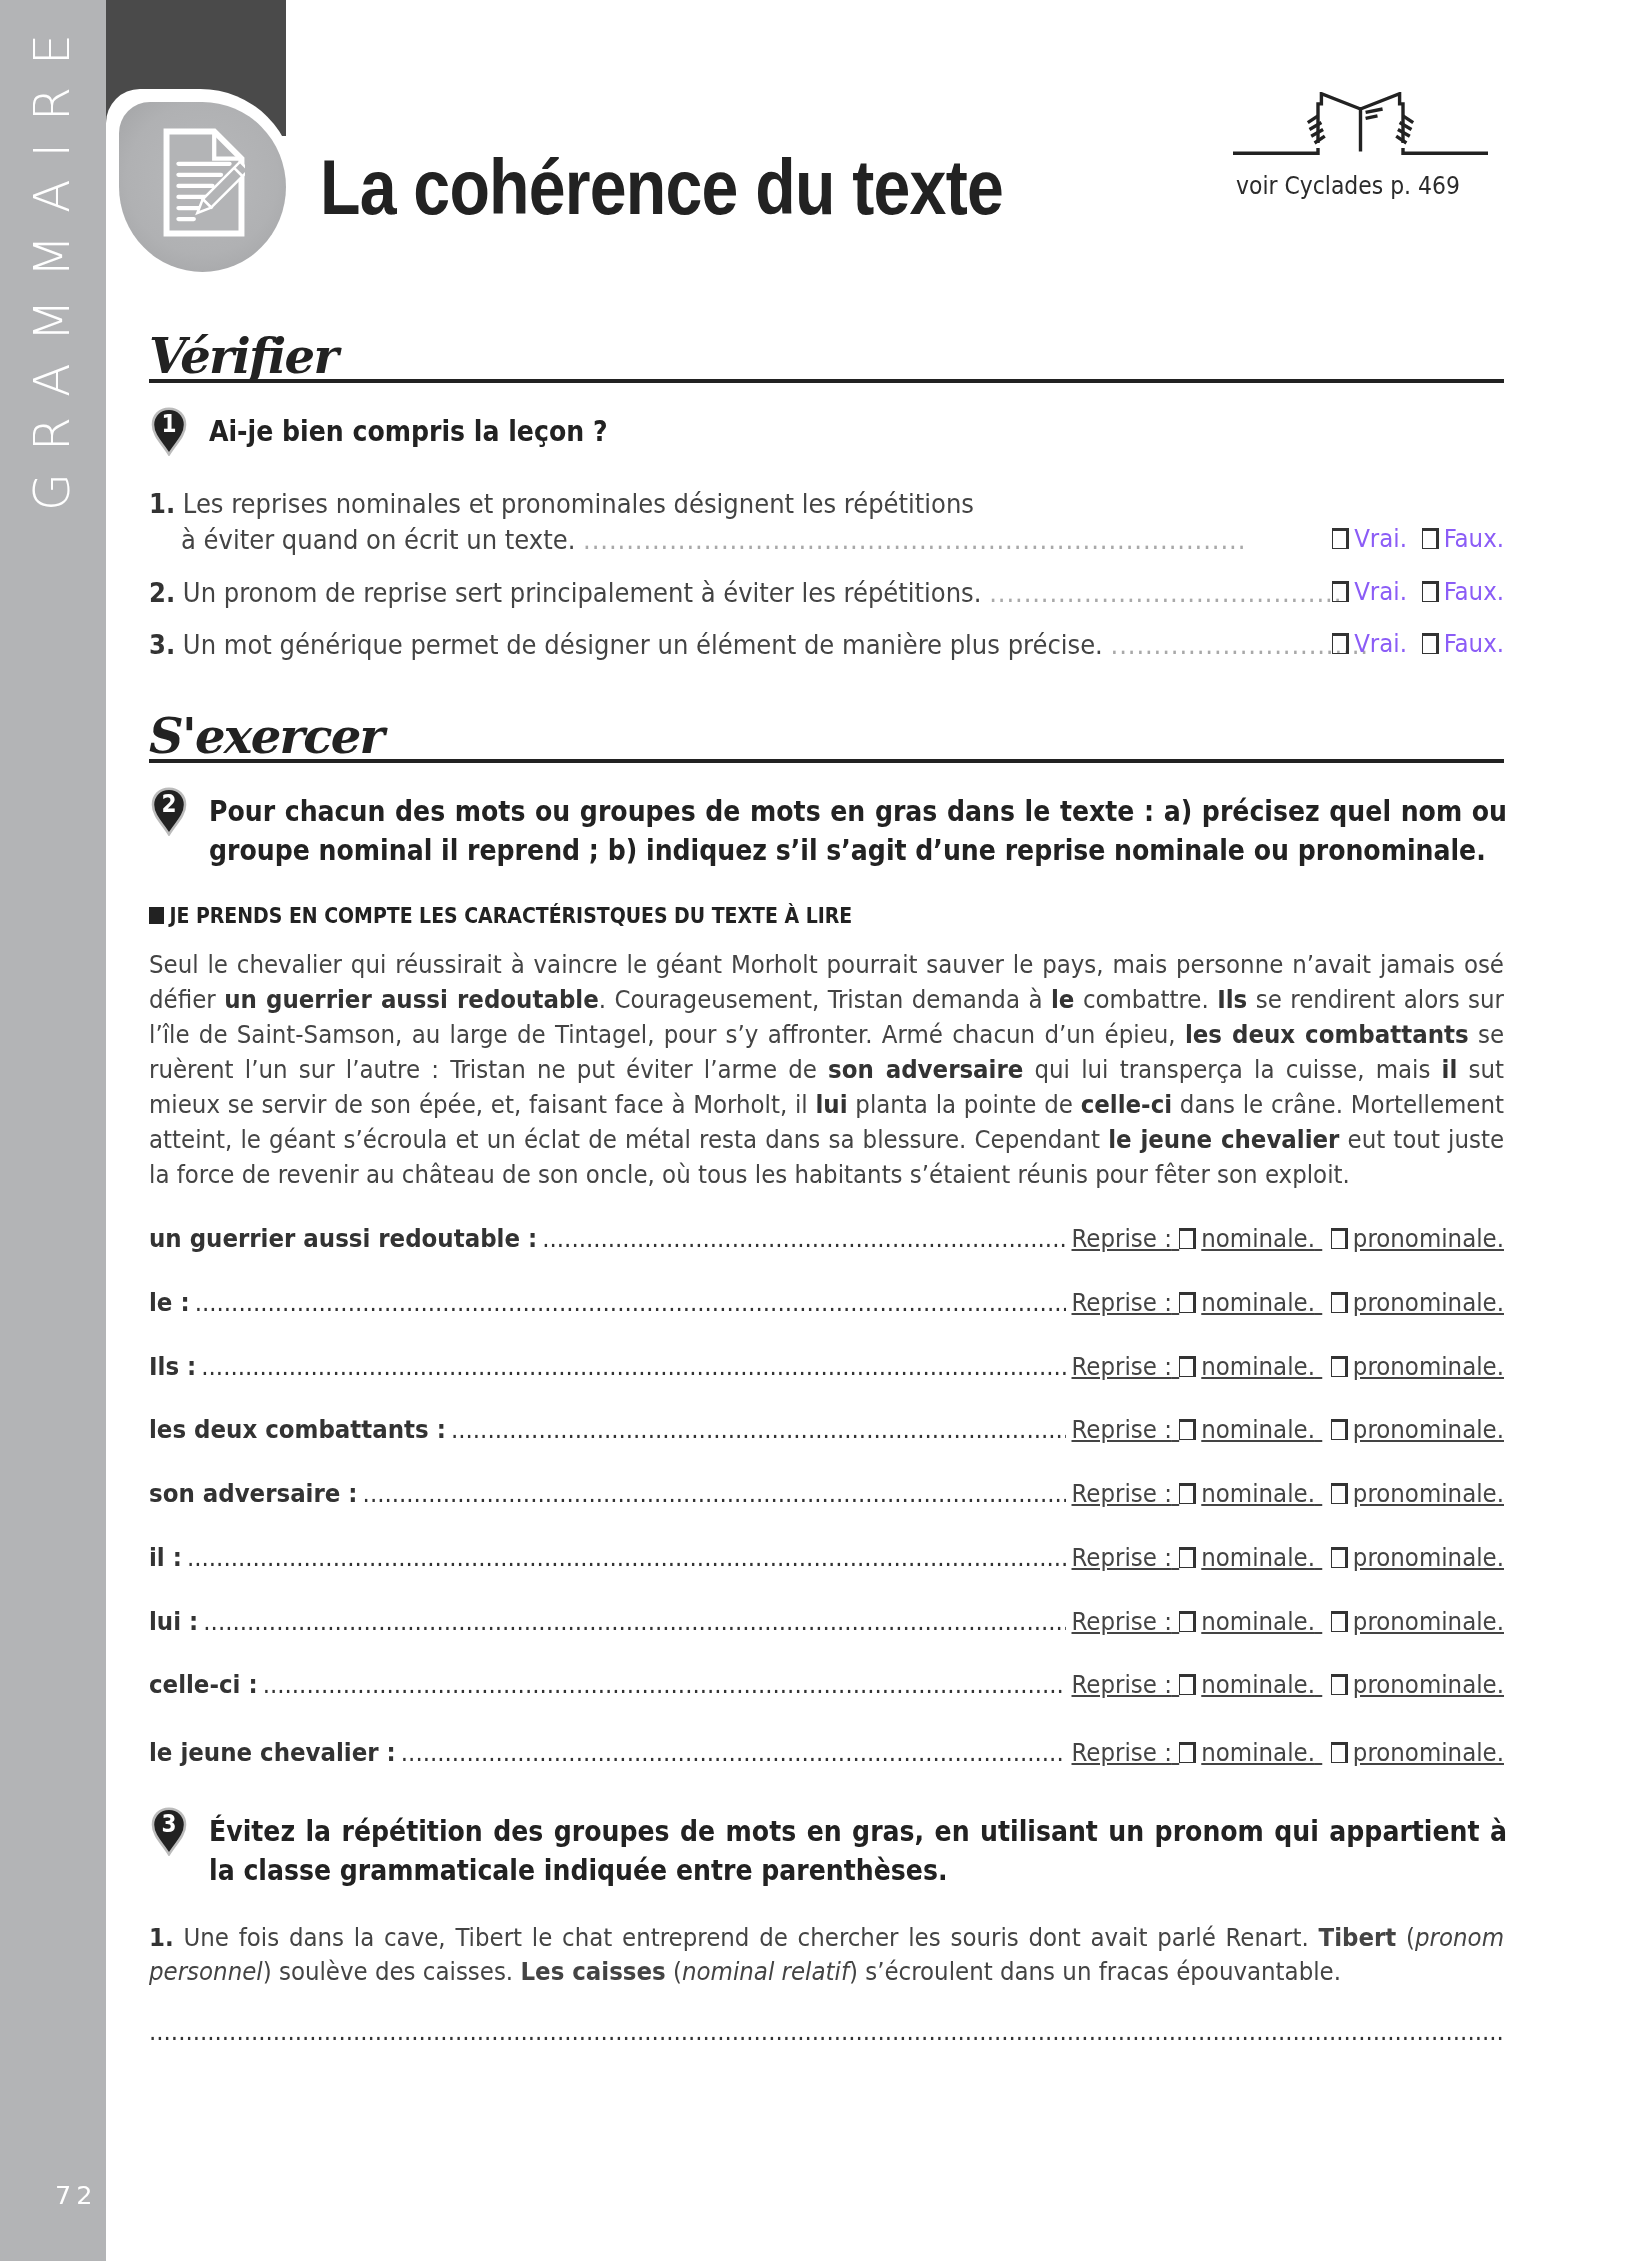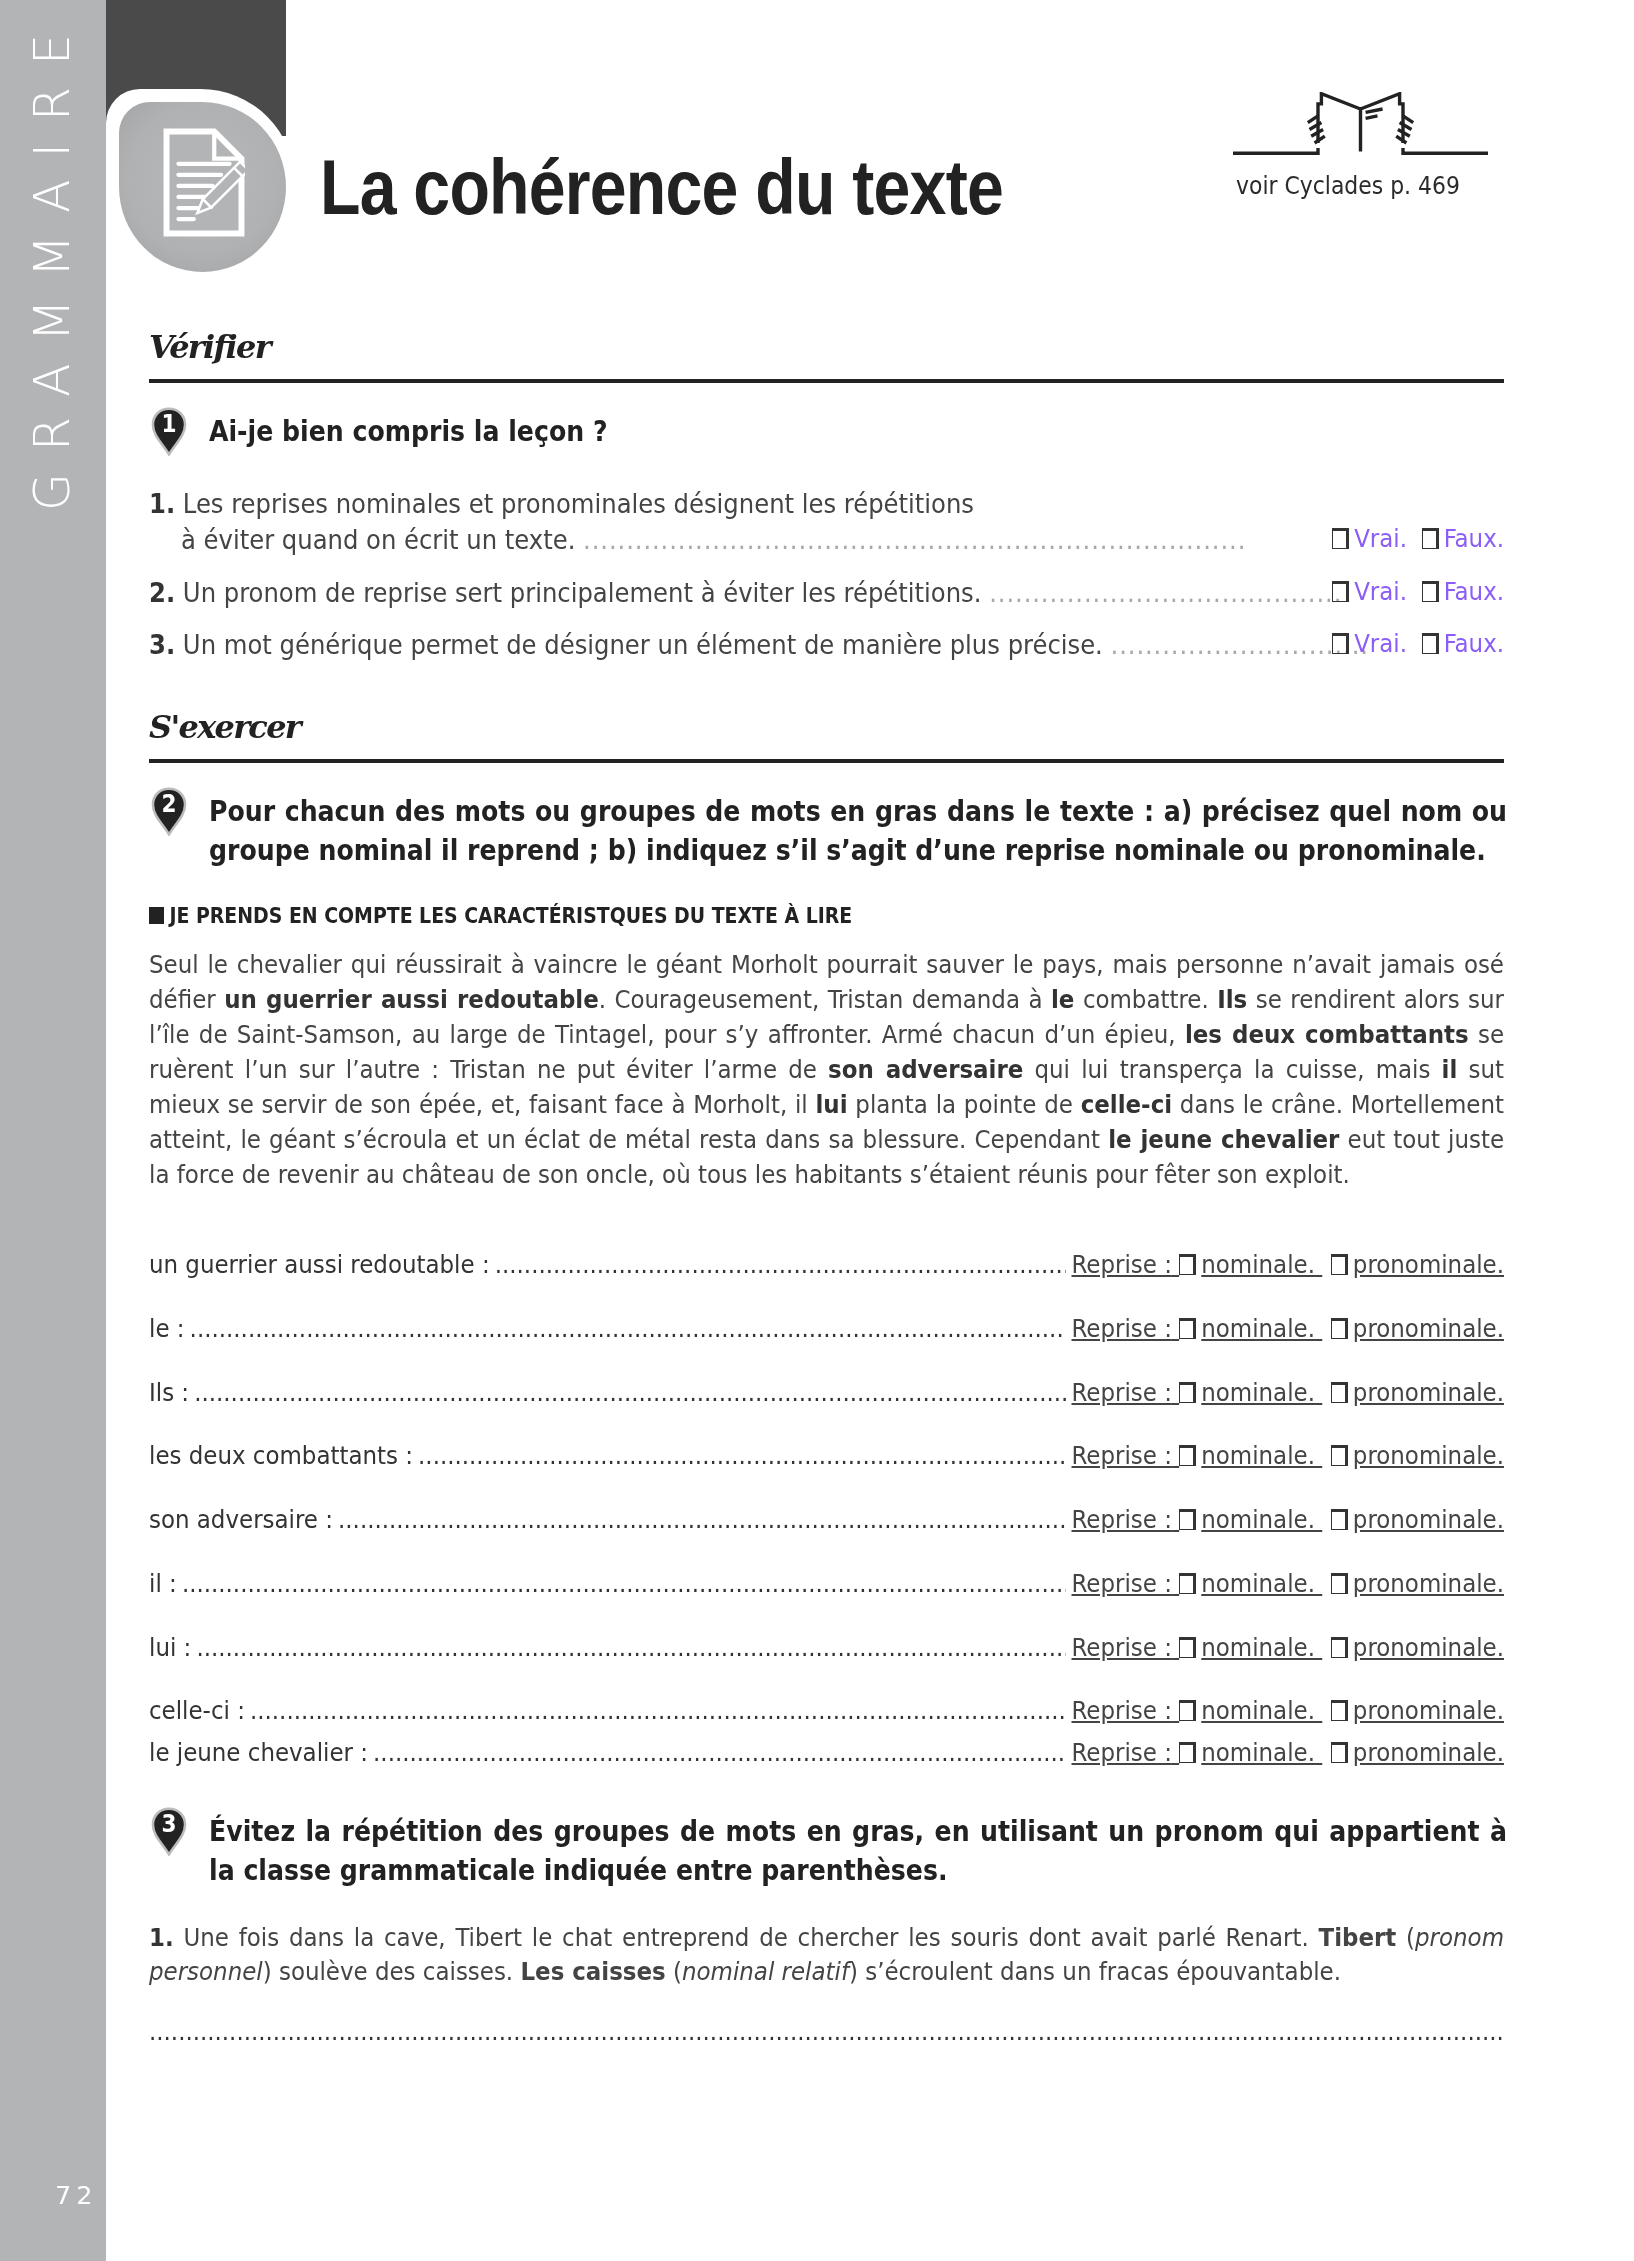--- a/index.html
+++ b/index.html
@@ -26,41 +26,41 @@
   
   .page-title { position: absolute; left: 320px; top: 145px; font-family: "Liberation Sans Narrow", "Liberation Sans", sans-serif;
     font-weight: 700; font-size: 77px; color: #222222; letter-spacing: -0.9px; line-height: 85px; transform: scaleX(0.86); transform-origin: 0 0; }
 
   
   .ref-icon { position: absolute; left: 1233px; top: 92px; }
   .ref-text { position: absolute; left: 1236px; top: 170px; font-size: 25.5px; color: #2b2b2b; font-family: "DejaVu Sans", sans-serif; transform: scaleX(0.86); transform-origin: 0 0; }
 
   
   .section-title { position: absolute; left: 149px; font-family: "DejaVu Serif", serif; font-style: italic; font-weight: 700;
-    font-size: 32px; color: #222; letter-spacing: -1.7px; }
+    font-size: 48px; color: #222; letter-spacing: -1.7px; }
   .rule { position: absolute; left: 149px; width: 1355px; height: 4.3px; background: #222; }
 
   
   .ex-marker { position: absolute; left: 151px; width: 36px; height: 49px; }
   .ex-title { position: absolute; left: 209px; font-weight: 700; font-size: 28px; color: #222; line-height: 39px; width: 1298px; text-align: justify; transform-origin: 0 0; }
 
   .line { position: absolute; left: 149px; font-size: 27px; line-height: 34px; color: #444; white-space: nowrap; text-align: center; }
   .num { font-weight: 700; color: #333; }
   .dots-light { color: #a9a9a9; letter-spacing: 0.9px; }
   .right-col { position: absolute; right: 131px; font-size: 25.5px; color: #8b5cf6; white-space: nowrap; }
   .box { display: inline-block; width: 17px; height: 20.4px; border: 1.7px solid #333; border-top-width: 3.4px; border-right-width: 3.4px; vertical-align: -1.7px; margin-right: 5.1px; }
 
   .kicker { position: absolute; left: 149px; top: 904px; font-weight: 700; font-size: 21px; color: #222; letter-spacing: 0; }
   .kicker .sq { display: inline-block; width: 15.3px; height: 17px; background: #222; margin-right: 5.1px; vertical-align: -0.9px; }
 
   .passage { position: absolute; left: 149px; top: 947px; width: 1355px; font-size: 25.5px; line-height: 35px; color: #444; text-align: justify; }
   .passage b { color: #333; }
 
   .answer-row { position: absolute; left: 149px; width: 1355px; height: 34px; font-size: 25.5px; color: #444; display: flex; align-items: baseline; }
-  .answer-row .term { font-weight: 400; color: #333; white-space: nowrap; margin-top: 26px; }
+  .answer-row .term { font-weight: 700; color: #333; white-space: nowrap; }
   .answer-row .fill { flex: 1; overflow: hidden; white-space: nowrap; color: #333; letter-spacing: 0; margin: 0 5.1px; }
   .answer-row .choices { white-space: nowrap; text-decoration: underline; }
 
   .ex3-item { position: absolute; left: 149px; top: 1920px; width: 1355px; font-size: 25.5px; line-height: 34px; color: #444; text-align: justify; }
   .answer-line { position: absolute; left: 149px; top: 2016px; width: 1355px; height: 25.5px; overflow: hidden; white-space: nowrap; color: #333; font-size: 25.5px; }
 </style>
 </head>
 <body>
 
 <div class="sidebar">

